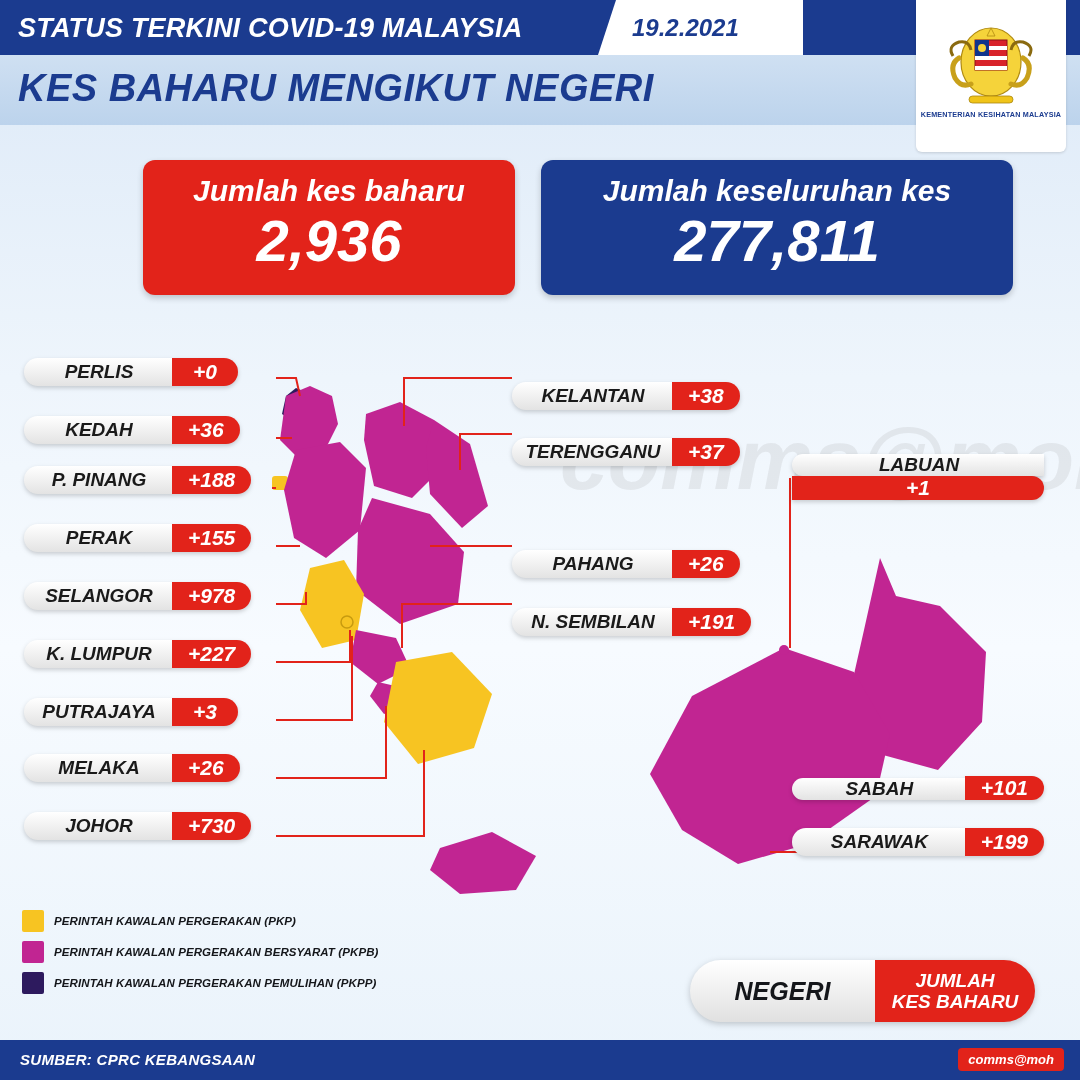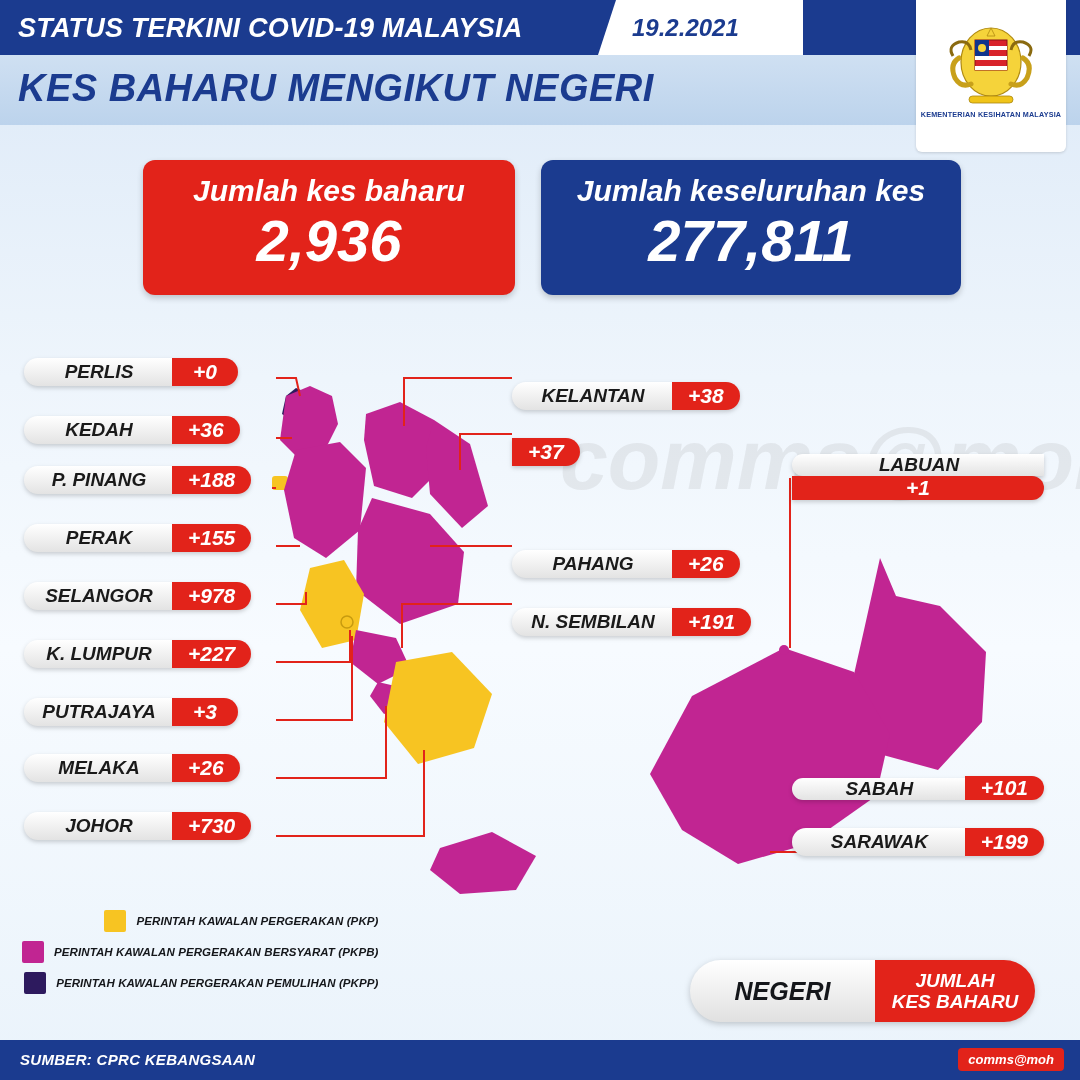--- a/index.html
+++ b/index.html
@@ -63,21 +63,21 @@
   }
 
   
   .card {
     position: absolute; border-radius: 12px; text-align: center; color:#fff;
     box-shadow: 0 3px 6px rgba(0,0,0,.20);
   }
   .card .lbl { font-size: 30px; font-weight: bold; font-style: italic; margin-top: 14px; }
   .card .num { font-size: 58px; font-weight: bold; font-style: italic; line-height: 58px; margin-top: 4px; }
   #card-new { left: 143px; top: 160px; width: 372px; height: 135px; background:#e2231a; }
-  #card-total { left: 541px; top: 160px; width: 420px; height: 135px; background:#1b3b8f; }
+  #card-total { left: 541px; top: 160px; width: 472px; height: 135px; background:#1b3b8f; }
 
   
   #map-layer { position: absolute; left: 0; top: 300px; width: 1080px; height: 640px; }
   .watermark {
     position: absolute; left: 560px; top: 110px;
     font-size: 86px; color: rgba(160,160,160,.18); font-weight: bold; font-style: italic;
     pointer-events: none; white-space: nowrap;
   }
 
   
@@ -105,21 +105,21 @@
   
   .pill.mid { left: 512px; width: 250px; margin-top: 24px; }
   .pill.mid .name { width: 160px; }
 
   
   .pill.right { width: 255px; }
   .pill.right .name { flex: 1; }
 
   
   #legend { position: absolute; left: 22px; top: 910px; }
-  .leg-row { display: flex; align-items: center; margin-bottom: 9px; justify-content: flex-end; }
+  .leg-row { display: flex; align-items: center; margin-bottom: 9px; }
   .leg-sw { width: 22px; height: 22px; margin-right: 10px; border-radius: 2px; }
   .leg-txt { font-size: 11.5px; font-weight: bold; color: #14161a; font-style: italic; letter-spacing: .1px; }
 
   
   #keypill {
     position: absolute; left: 690px; top: 960px; width: 345px; height: 62px;
     display: flex; filter: drop-shadow(0 2px 3px rgba(0,0,0,.2));
   }
   #keypill .k-name {
     width: 185px; background: linear-gradient(180deg,#ffffff 0%, #e0e0e0 100%);
@@ -286,20 +286,21 @@
   <div class="pill left" style="top:812px">
     <div class="name">JOHOR</div>
     <div class="val">+730</div>
   </div>
 
   <div class="pill mid" style="top:358px">
     <div class="name">KELANTAN</div>
     <div class="val">+38</div>
   </div>
   <div class="pill mid" style="top:414px">
+    <div class="name">TERENGGANU</div>
     <div class="val">+37</div>
   </div>
   <div class="pill mid" style="top:526px">
     <div class="name">PAHANG</div>
     <div class="val">+26</div>
   </div>
   <div class="pill mid" style="top:584px">
     <div class="name">N. SEMBILAN</div>
     <div class="val">+191</div>
   </div>

